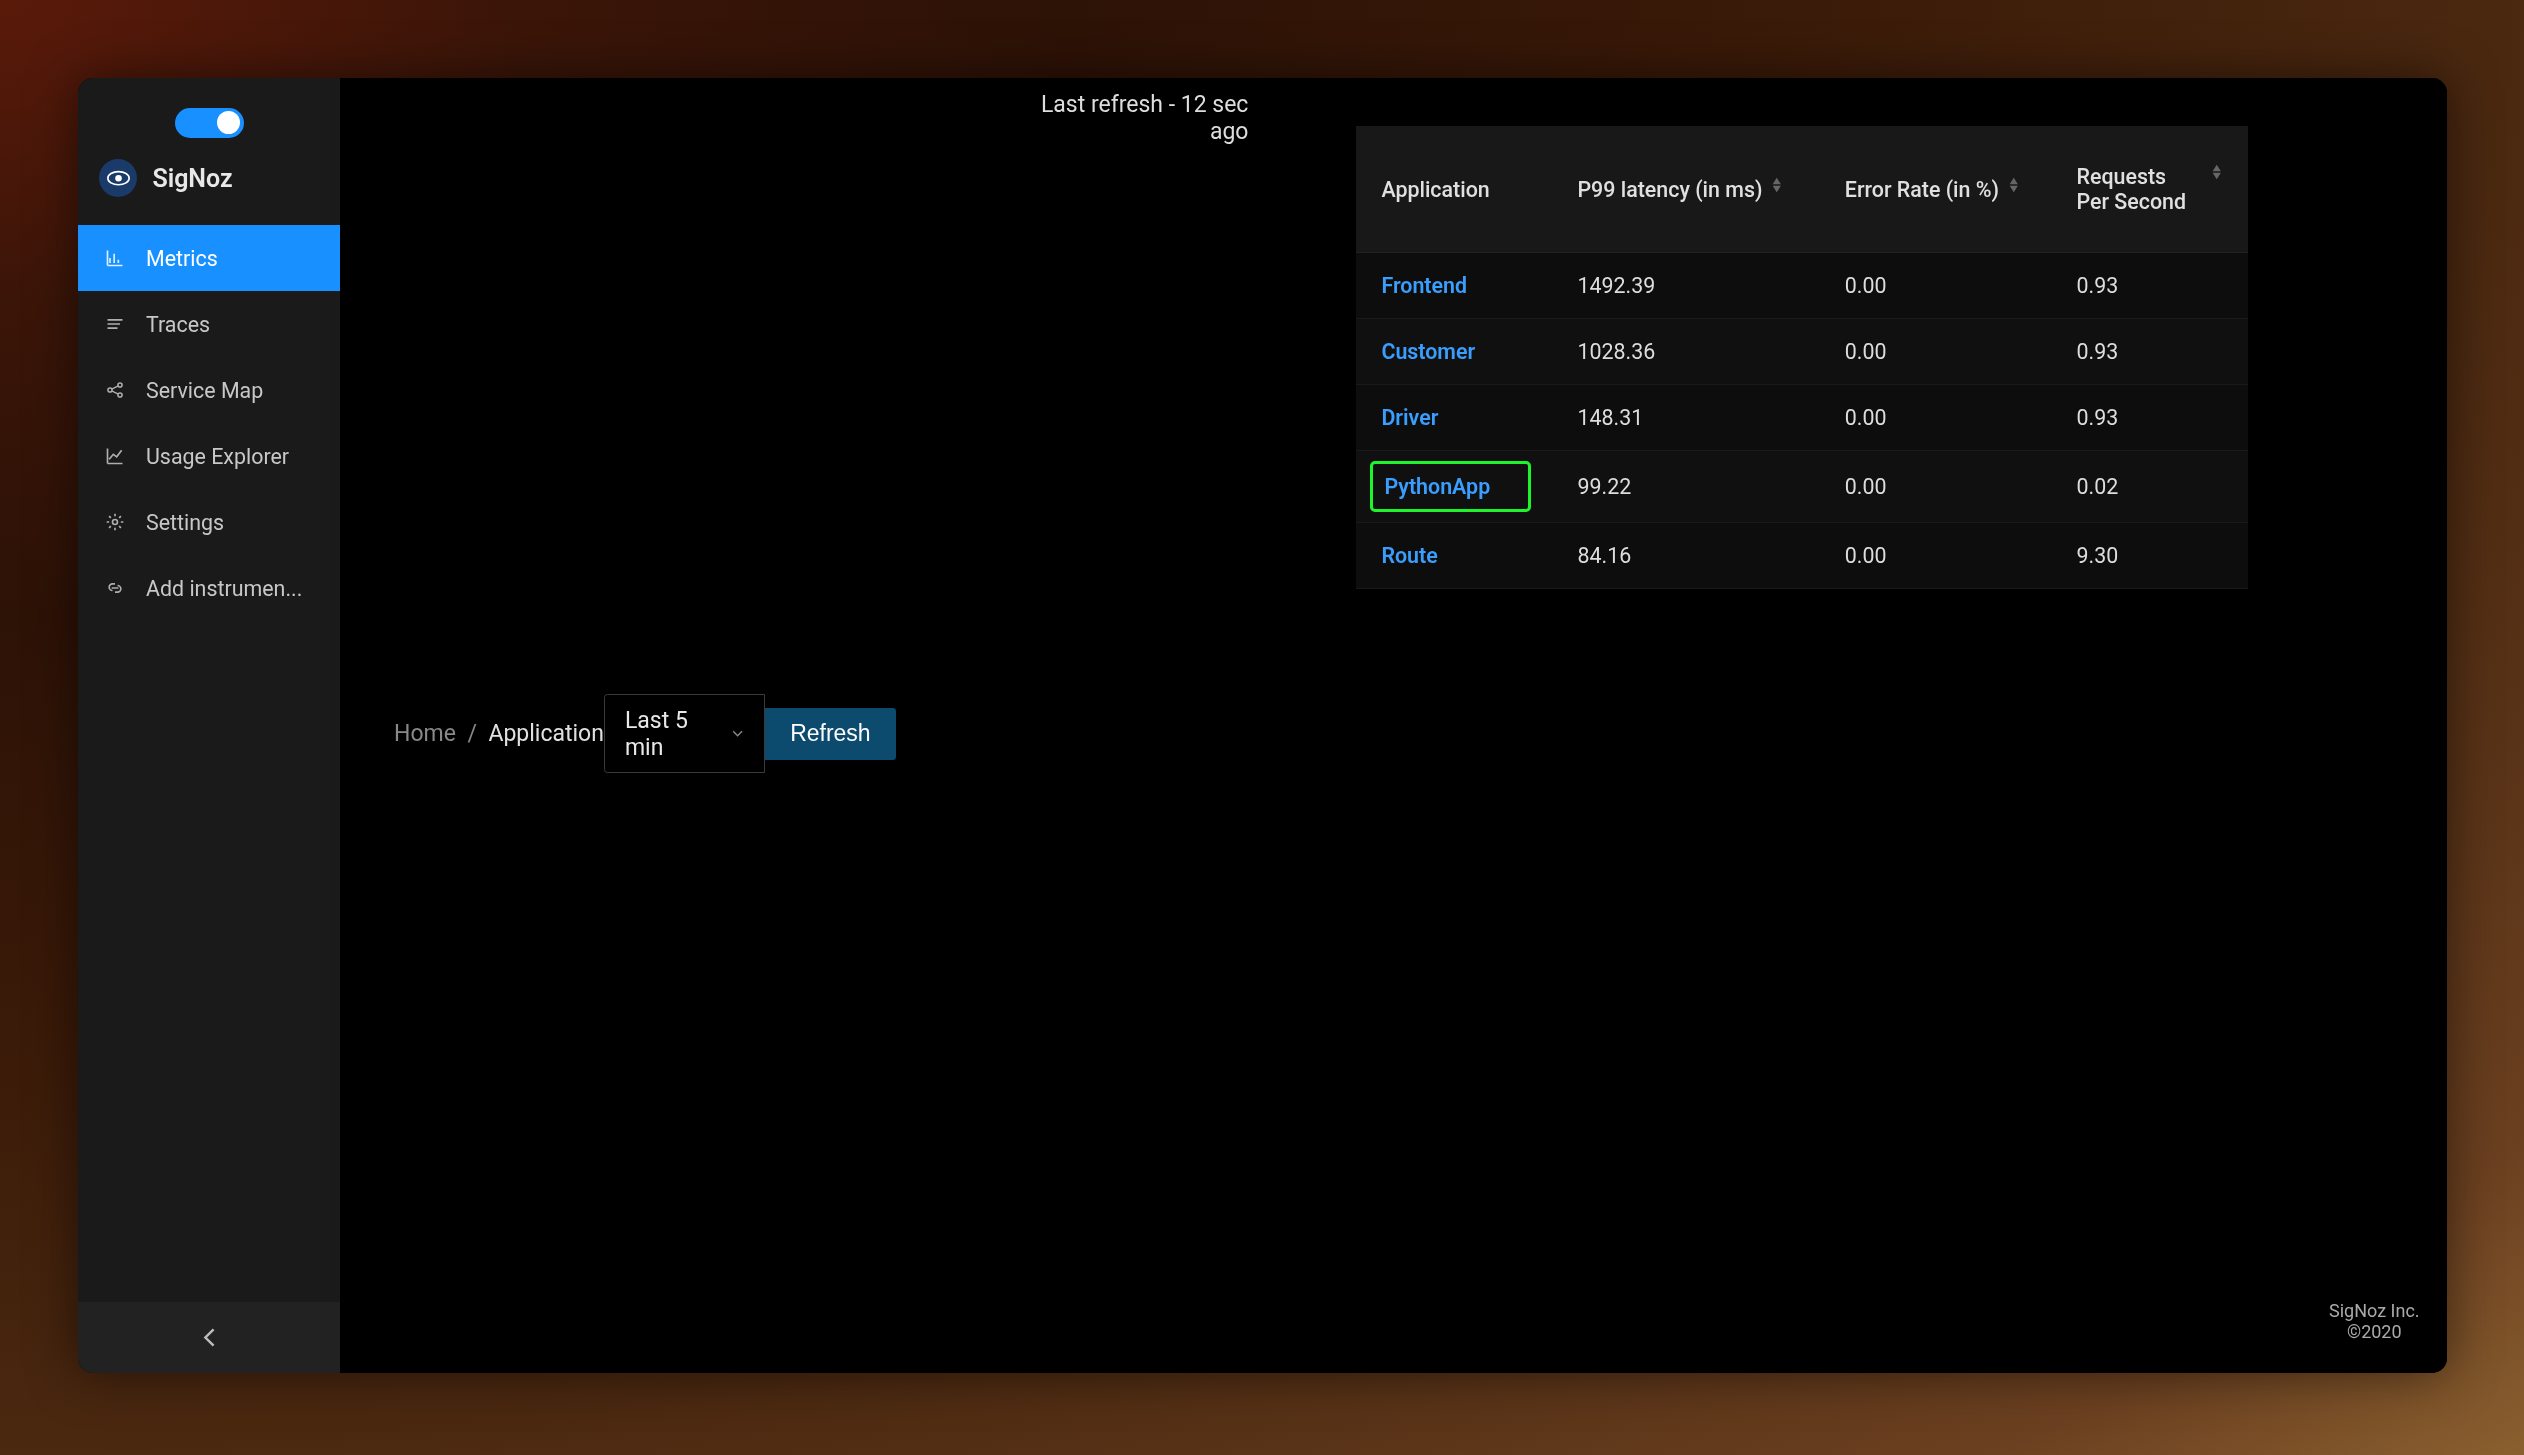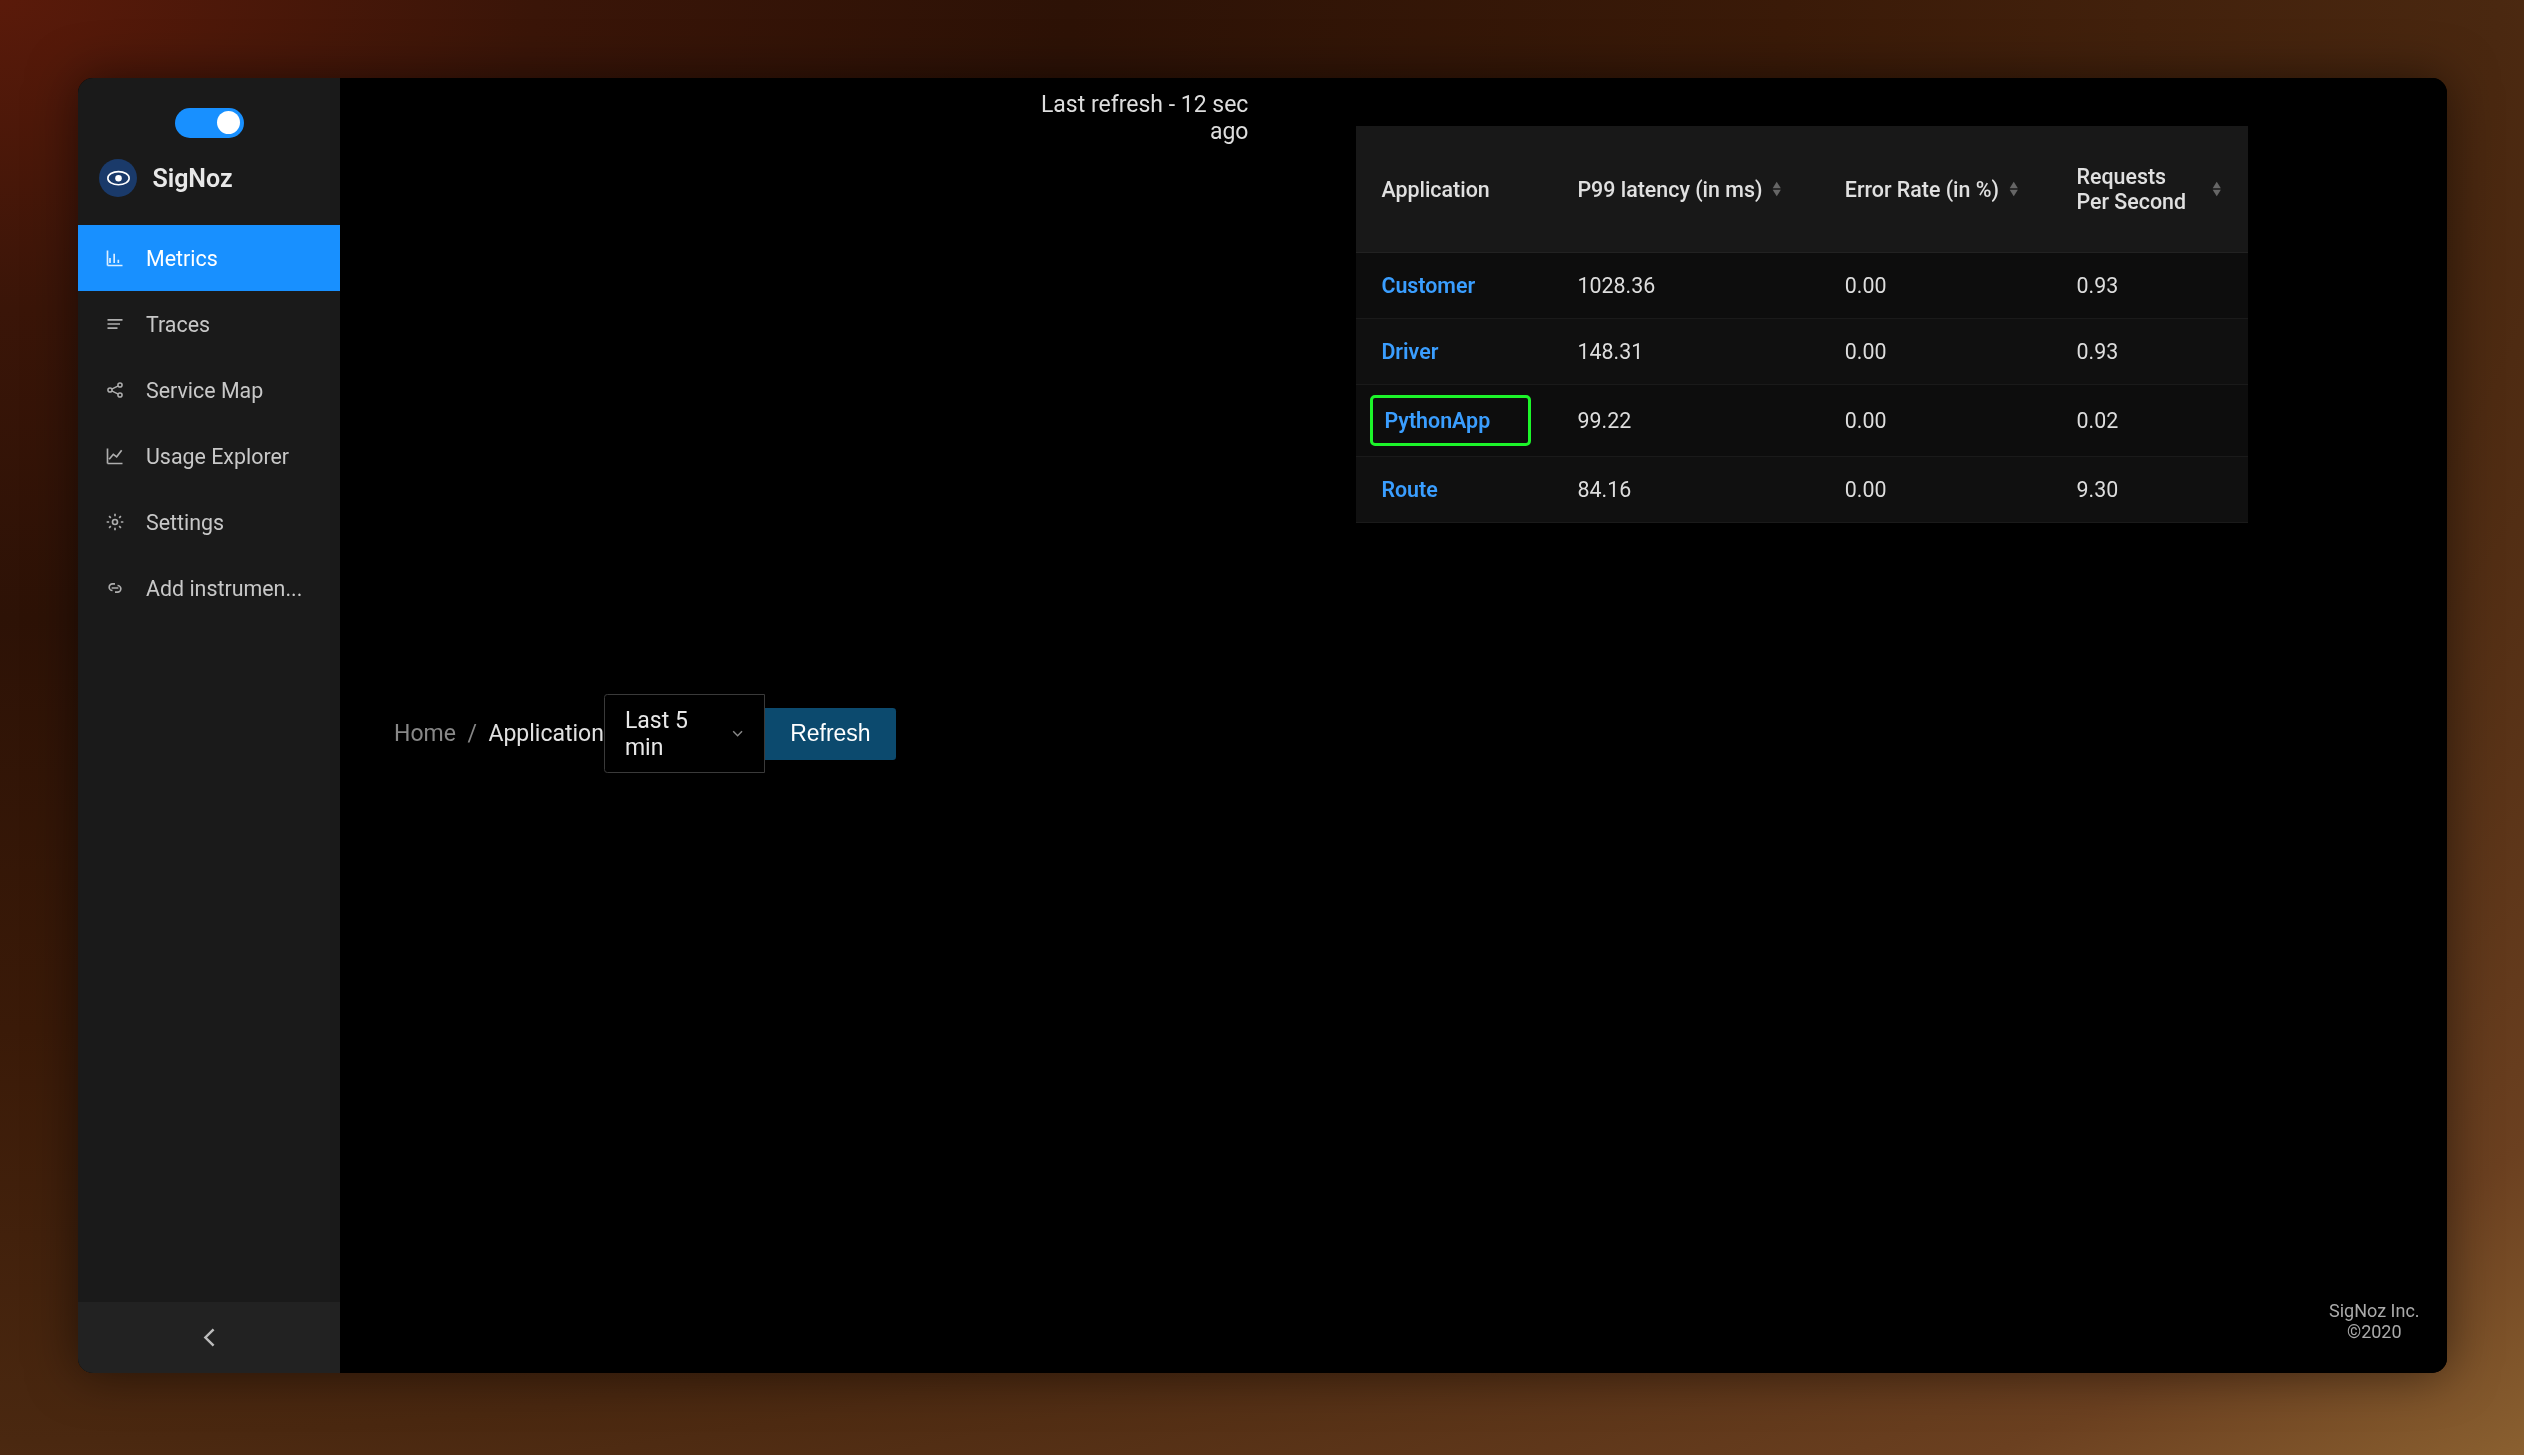--- a/index.html
+++ b/index.html
@@ -81,21 +81,21 @@
     width:100%;
     background:#111;
     border-radius:3.3px;
     border-collapse:collapse;
   }
   .table thead th {
     text-align:left; color:#e0e0e0; font-size:21.4px; font-weight:500;
     padding:38px 25px; border-bottom:0.8px solid #222;
     background:#181818;
   }
-  .th-sort { display:inline-flex; align-items:center; gap:9px; cursor:pointer;}
+  .th-sort { display:inline-flex; gap:9px; cursor:pointer;}
   .sort-arrows { display:flex; flex-direction:column; line-height:0; }
   .sort-arrows svg { width:11.5px; height:8.2px; }
   .table tbody td {
     padding:20px 25px; color:#ddd; font-size:21.4px;
     border-bottom:0.8px solid #1a1a1a;
   }
   .table tbody tr:nth-child(odd){ background:#0d0d0d;}
   .table tbody tr:nth-child(even){ background:#101010;}
   .app-link { color:#3a9eff; font-weight:600; cursor:pointer;}
   .hl {
@@ -250,20 +250,26 @@
                   <svg viewBox="0 0 14 10">
                       <path d="M7 9 L12 1 L2 1 Z" fill="#666"></path>
                     </svg>
                 </span>
               </span>
             </th>
           </tr>
         </thead>
         <tbody>
             <tr>
+              <td><span class="app-link">Frontend</span></td>
+              <td>1492.39</td>
+              <td>0.00</td>
+              <td>0.93</td>
+            </tr>
+            <tr>
               <td><span class="app-link">Customer</span></td>
               <td>1028.36</td>
               <td>0.00</td>
               <td>0.93</td>
             </tr>
             <tr>
               <td><span class="app-link">Driver</span></td>
               <td>148.31</td>
               <td>0.00</td>
               <td>0.93</td>

